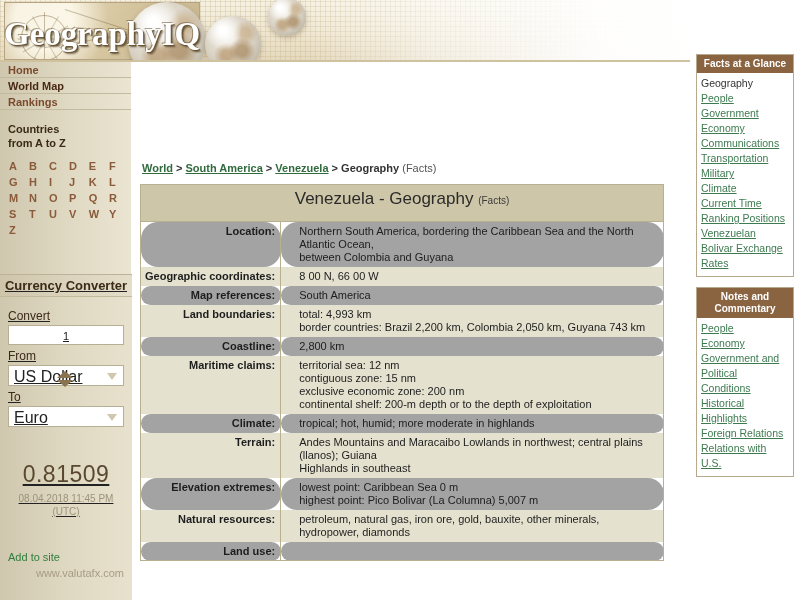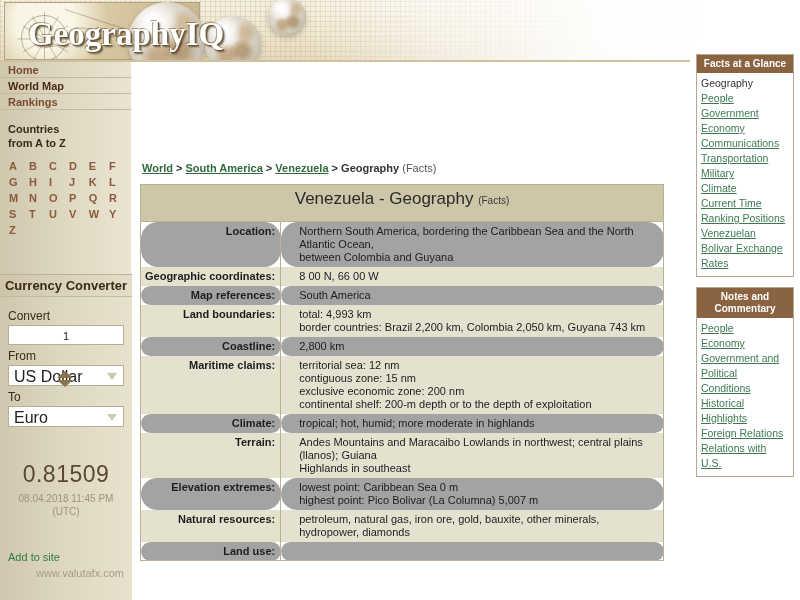--- a/index.html
+++ b/index.html
@@ -57,21 +57,21 @@
       radial-gradient(circle at 66% 62%, rgba(150,110,60,0.55) 0 10%, rgba(0,0,0,0) 26%),
       radial-gradient(circle at 38% 70%, rgba(168,126,72,0.50) 0 9%, rgba(0,0,0,0) 24%),
       radial-gradient(circle at 72% 30%, rgba(186,148,96,0.45) 0 8%, rgba(0,0,0,0) 22%),
       radial-gradient(circle at 42% 38%, #f3efe6 0%, #d9d2c4 52%, #a89d89 100%);
     box-shadow: 0 2px 5px rgba(90,70,40,0.30);
   }
   #globe-a { left: 128px; top: 2px;  width: 78px;  height: 78px; }
   #globe-b { left: 205px; top: 16px; width: 56px;  height: 56px; }
   #globe-c { left: 268px; top: -2px; width: 38px;  height: 38px; }
   #logo {
-    position: absolute; left: 28px; top: 18px;
+    position: absolute; left: 4px; top: 18px;
     font-family: "Liberation Serif", "DejaVu Serif", serif;
     font-size: 33px; font-weight: bold; color: #ffffff;
     letter-spacing: 0px; line-height: 1;
     text-shadow: 1px 1px 0 #6b5533, 2px 2px 2px rgba(60,45,20,0.75), -1px -1px 0 rgba(90,70,40,0.5);
     white-space: nowrap;
   }
   #banner-rule { position: absolute; left: 0; top: 60px; width: 800px; height: 2px; background: #cfc39f; }
 
   
   #left {
@@ -95,20 +95,21 @@
   #alpha td {
     width: 22px; height: 16px; text-align: left; padding-left: 3px;
     font-size: 11px; font-weight: bold; color: #8a5a3a; cursor: pointer;
   }
 
   
   #cc {
     position: absolute; left: 0; top: 212px; width: 132px; height: 326px;
     background: linear-gradient(to right, #cfc7ae 0%, #ded7c0 45%, #e8e1cd 100%);
     border-top: 1px solid #bdb299;
+    text-decoration: underline;
   }
   #cc-title {
     height: 22px; line-height: 22px; text-align: center;
     font-size: 13px; font-weight: bold; color: #3b2a18;
     background: linear-gradient(to right, #cdc4aa 0%, #dbd3bc 50%, #e4ddc9 100%);
     border-bottom: 1px solid #c3b99c;
   }
   #cc-body { padding: 8px 8px 0 8px; }
   .cc-label { font-size: 12px; color: #3b2a18; margin: 4px 0 2px 0; }
   .cc-input {

